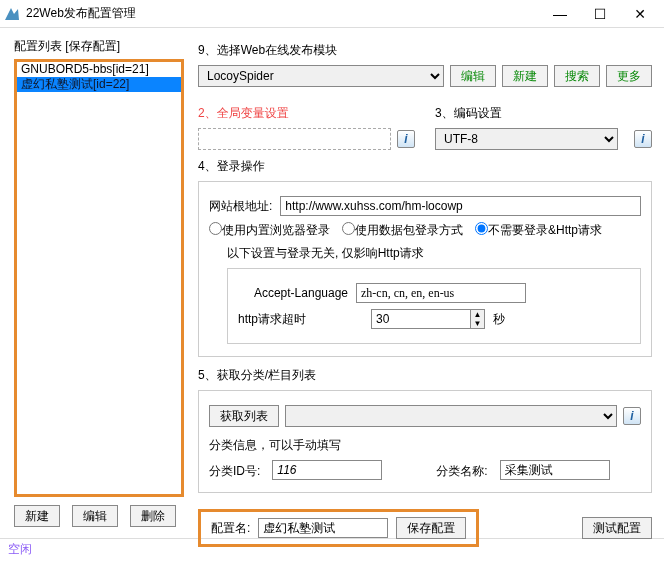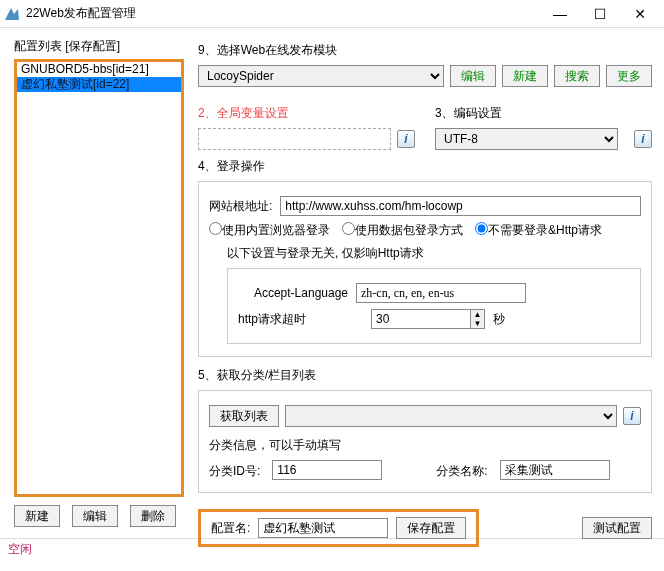--- a/index.html
+++ b/index.html
@@ -56,21 +56,21 @@
 .spin-btns span { flex: 1; font-size: 8px; text-align: center; line-height: 9px; background: #f0f0f0; }
 
 .get-row { display: flex; gap: 6px; align-items: center; margin: 6px 0 10px 0; }
 .get-row select { flex: 1; height: 22px; border: 1px solid #888; background: #f0f0f0; }
 
 .class-row { display: flex; align-items: flex-end; gap: 12px; }
 
 .bottom-row { display: flex; align-items: center; gap: 10px; padding: 6px 0; }
 .save-box { border: 3px solid #e68a2e; display: inline-flex; align-items: center; gap: 8px; padding: 5px 10px; }
 
-.statusbar { border-top: 1px solid #ddd; height: 22px; padding: 2px 8px; color: #be185d; }
+.statusbar { border-top: 1px solid #ddd; height: 22px; padding: 2px 8px; color: #8b5cf6; }
 </style>
 </head>
 <body>
 
 <div class="titlebar">
   <span class="icon">
     <svg viewBox="0 0 16 16">
         <path d="M1 14 L7 2 L10 8 L14 3 L15 14 Z" fill="#4a90c0"></path>
       </svg>
   </span>
@@ -166,21 +166,21 @@
     <div class="section-head">5、获取分类/栏目列表</div>
     <div class="fieldset">
       <div class="get-row">
         <button class="btn">获取列表</button>
         <select><option></option></select>
         <div class="hint-icon">i</div>
       </div>
       <div style="margin-bottom:6px">分类信息，可以手动填写</div>
       <div class="class-row">
         <label>分类ID号:</label>
-        <input class="text-input" style="width: 110px;" value="116">
+        <input class="text-input" style="width: 110px; font-style: italic;" value="116">
         <span style="width:30px"></span>
         <label>分类名称:</label>
         <input class="text-input" style="width: 110px;" value="采集测试">
       </div>
     </div>
 
     <div class="bottom-row">
       <div class="save-box">
         <label>配置名:</label>
         <input class="text-input" style="width: 130px;" value="虚幻私塾测试">

